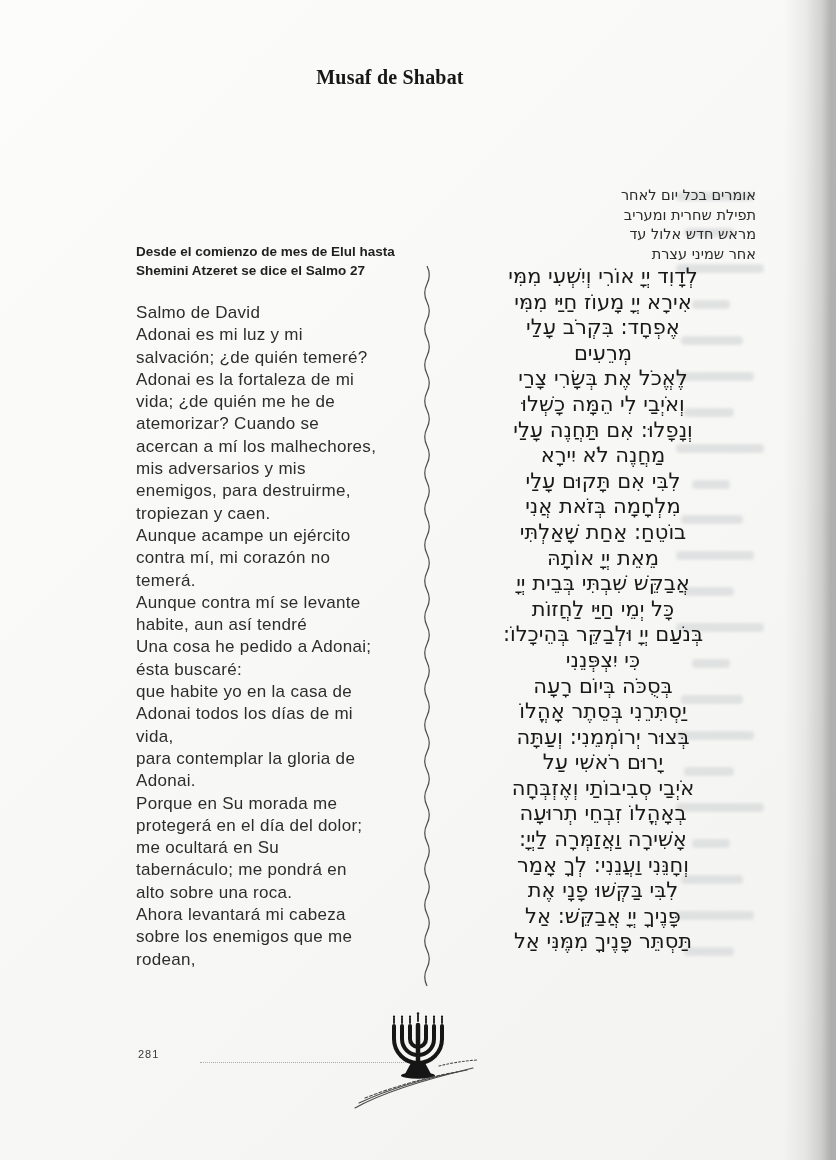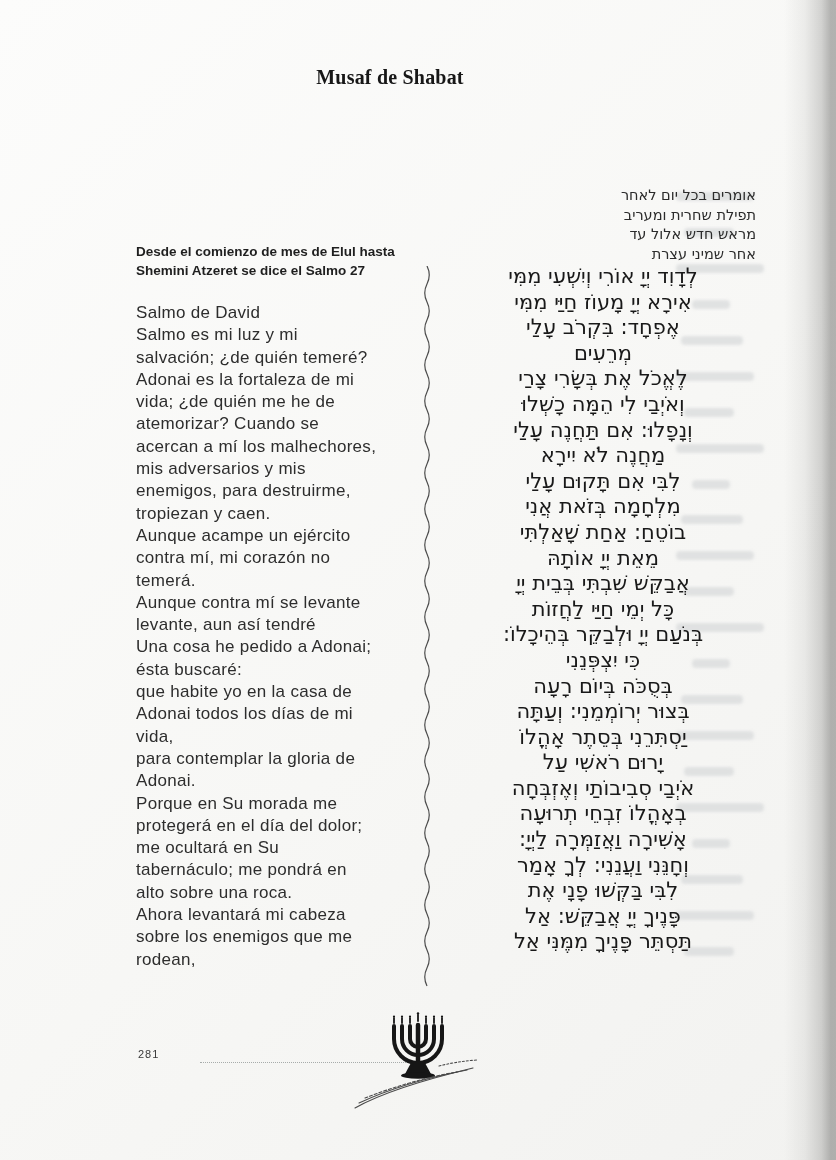--- a/index.html
+++ b/index.html
@@ -122,53 +122,53 @@
       <div class="heb-line">מַחֲנֶה לֹא יִירָא</div>
       <div class="heb-line">לִבִּי אִם תָּקוּם עָלַי</div>
       <div class="heb-line">מִלְחָמָה בְּזֹאת אֲנִי</div>
       <div class="heb-line">בוֹטֵחַ: אַחַת שָׁאַלְתִּי</div>
       <div class="heb-line">מֵאֵת יְיָ אוֹתָהּ</div>
       <div class="heb-line">אֲבַקֵּשׁ שִׁבְתִּי בְּבֵית יְיָ</div>
       <div class="heb-line">כָּל יְמֵי חַיַּי לַחֲזוֹת</div>
       <div class="heb-line">בְּנֹעַם יְיָ וּלְבַקֵּר בְּהֵיכָלוֹ:</div>
       <div class="heb-line">כִּי יִצְפְּנֵנִי</div>
       <div class="heb-line">בְּסֻכֹּה בְּיוֹם רָעָה</div>
+      <div class="heb-line">יַסְתִּרֵנִי בְּסֵתֶר אָהֳלוֹ</div>
       <div class="heb-line">בְּצוּר יְרוֹמְמֵנִי: וְעַתָּה</div>
-      <div class="heb-line">יַסְתִּרֵנִי בְּסֵתֶר אָהֳלוֹ</div>
       <div class="heb-line">יָרוּם רֹאשִׁי עַל</div>
       <div class="heb-line">אֹיְבַי סְבִיבוֹתַי וְאֶזְבְּחָה</div>
       <div class="heb-line">בְאָהֳלוֹ זִבְחֵי תְרוּעָה</div>
       <div class="heb-line">אָשִׁירָה וַאֲזַמְּרָה לַיְיָ:</div>
       <div class="heb-line">וְחָנֵּנִי וַעֲנֵנִי: לְךָ אָמַר</div>
       <div class="heb-line">לִבִּי בַּקְּשׁוּ פָנָי אֶת</div>
       <div class="heb-line">פָּנֶיךָ יְיָ אֲבַקֵּשׁ: אַל</div>
       <div class="heb-line">תַּסְתֵּר פָּנֶיךָ מִמֶּנִּי אַל</div>
     </div>
 
   <div class="sp-intro">
       <div class="sp-intro-line">Desde el comienzo de mes de Elul hasta</div>
       <div class="sp-intro-line">Shemini Atzeret se dice el Salmo 27</div>
     </div>
 
   <div class="sp-body">
       <div class="sp-line">Salmo de David</div>
-      <div class="sp-line">Salmo es mi luz y mi</div>
+      <div class="sp-line">Adonai es mi luz y mi</div>
       <div class="sp-line">salvación; ¿de quién temeré?</div>
       <div class="sp-line">Adonai es la fortaleza de mi</div>
       <div class="sp-line">vida; ¿de quién me he de</div>
       <div class="sp-line">atemorizar? Cuando se</div>
       <div class="sp-line">acercan a mí los malhechores,</div>
       <div class="sp-line">mis adversarios y mis</div>
       <div class="sp-line">enemigos, para destruirme,</div>
       <div class="sp-line">tropiezan y caen.</div>
       <div class="sp-line">Aunque acampe un ejército</div>
       <div class="sp-line">contra mí, mi corazón no</div>
       <div class="sp-line">temerá.</div>
       <div class="sp-line">Aunque contra mí se levante</div>
-      <div class="sp-line">levante, aun así tendré</div>
+      <div class="sp-line">habite, aun así tendré</div>
       <div class="sp-line">Una cosa he pedido a Adonai;</div>
       <div class="sp-line">ésta buscaré:</div>
       <div class="sp-line">que habite yo en la casa de</div>
       <div class="sp-line">Adonai todos los días de mi</div>
       <div class="sp-line">vida,</div>
       <div class="sp-line">para contemplar la gloria de</div>
       <div class="sp-line">Adonai.</div>
       <div class="sp-line">Porque en Su morada me</div>
       <div class="sp-line">protegerá en el día del dolor;</div>
       <div class="sp-line">me ocultará en Su</div>

